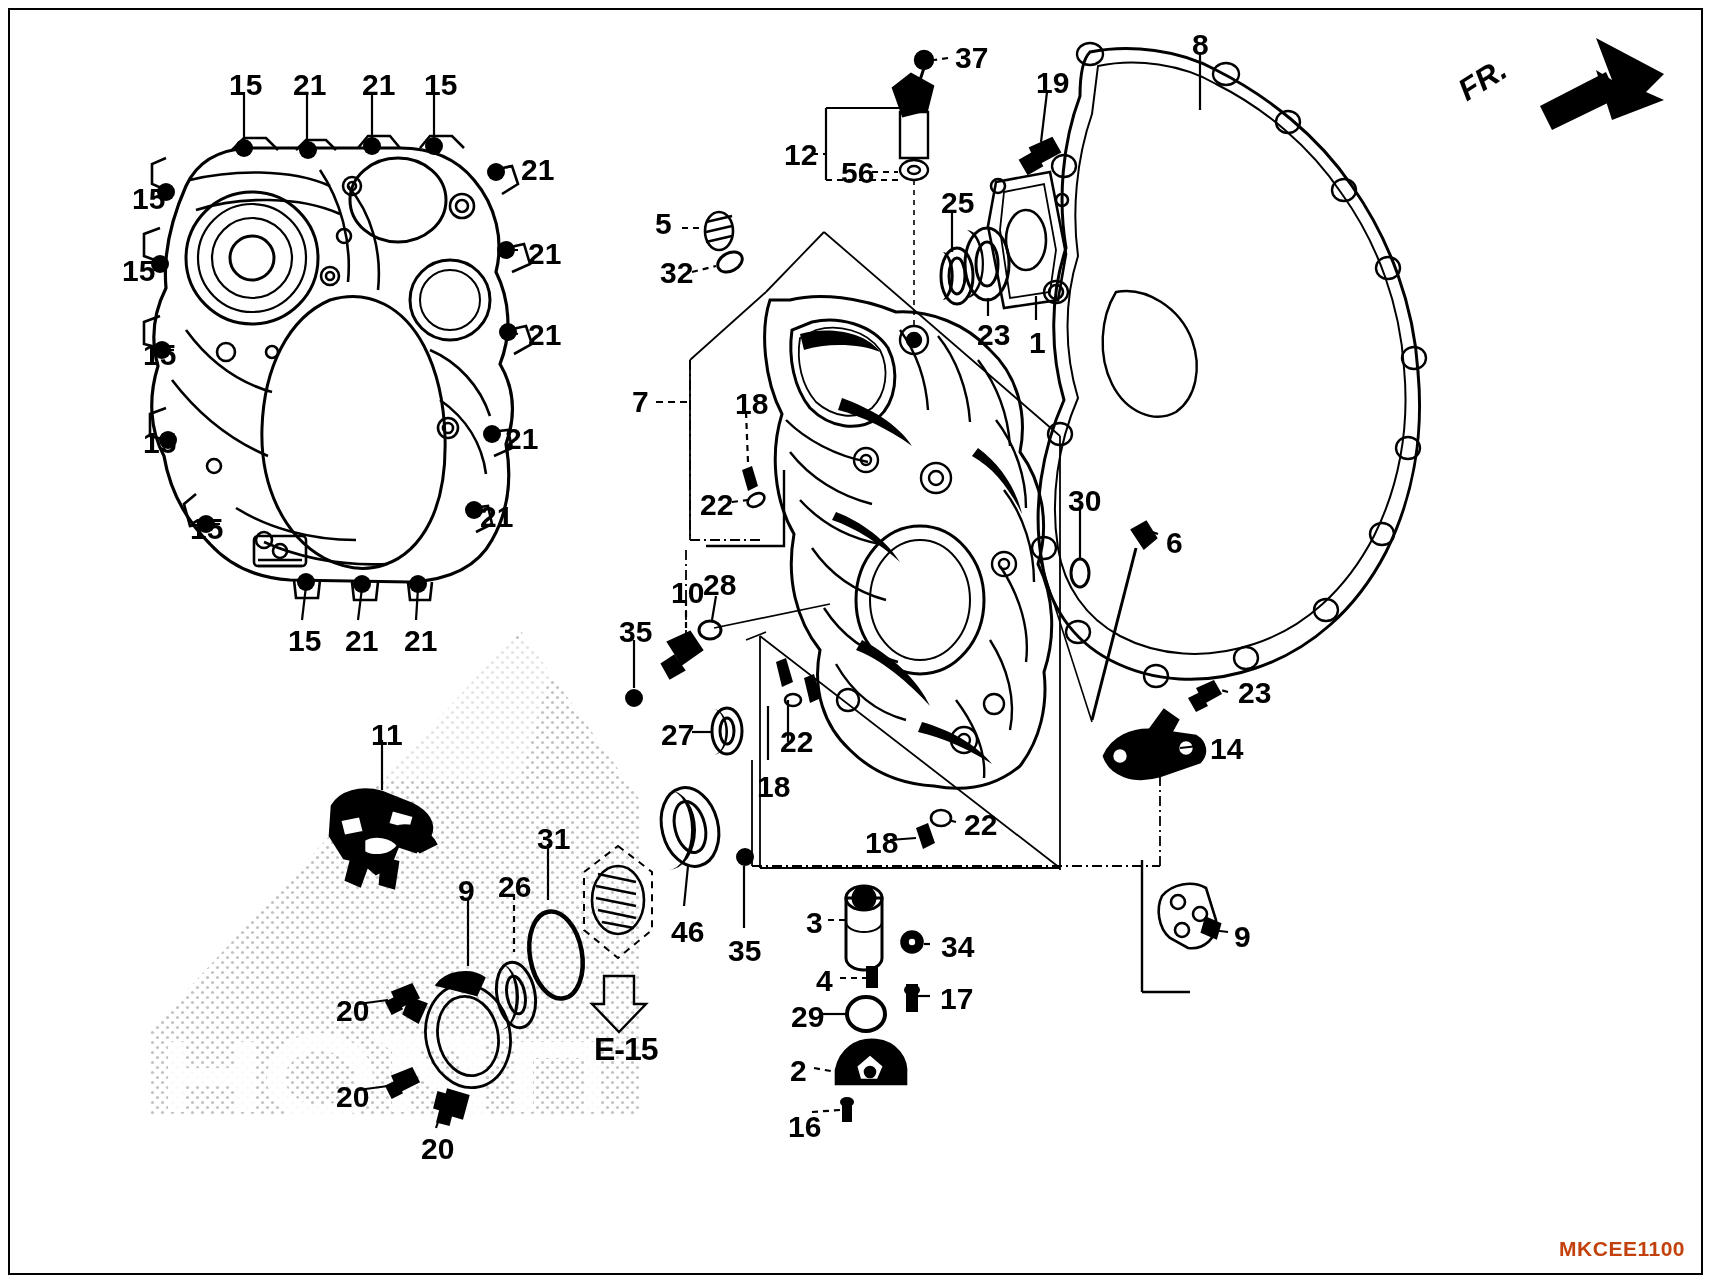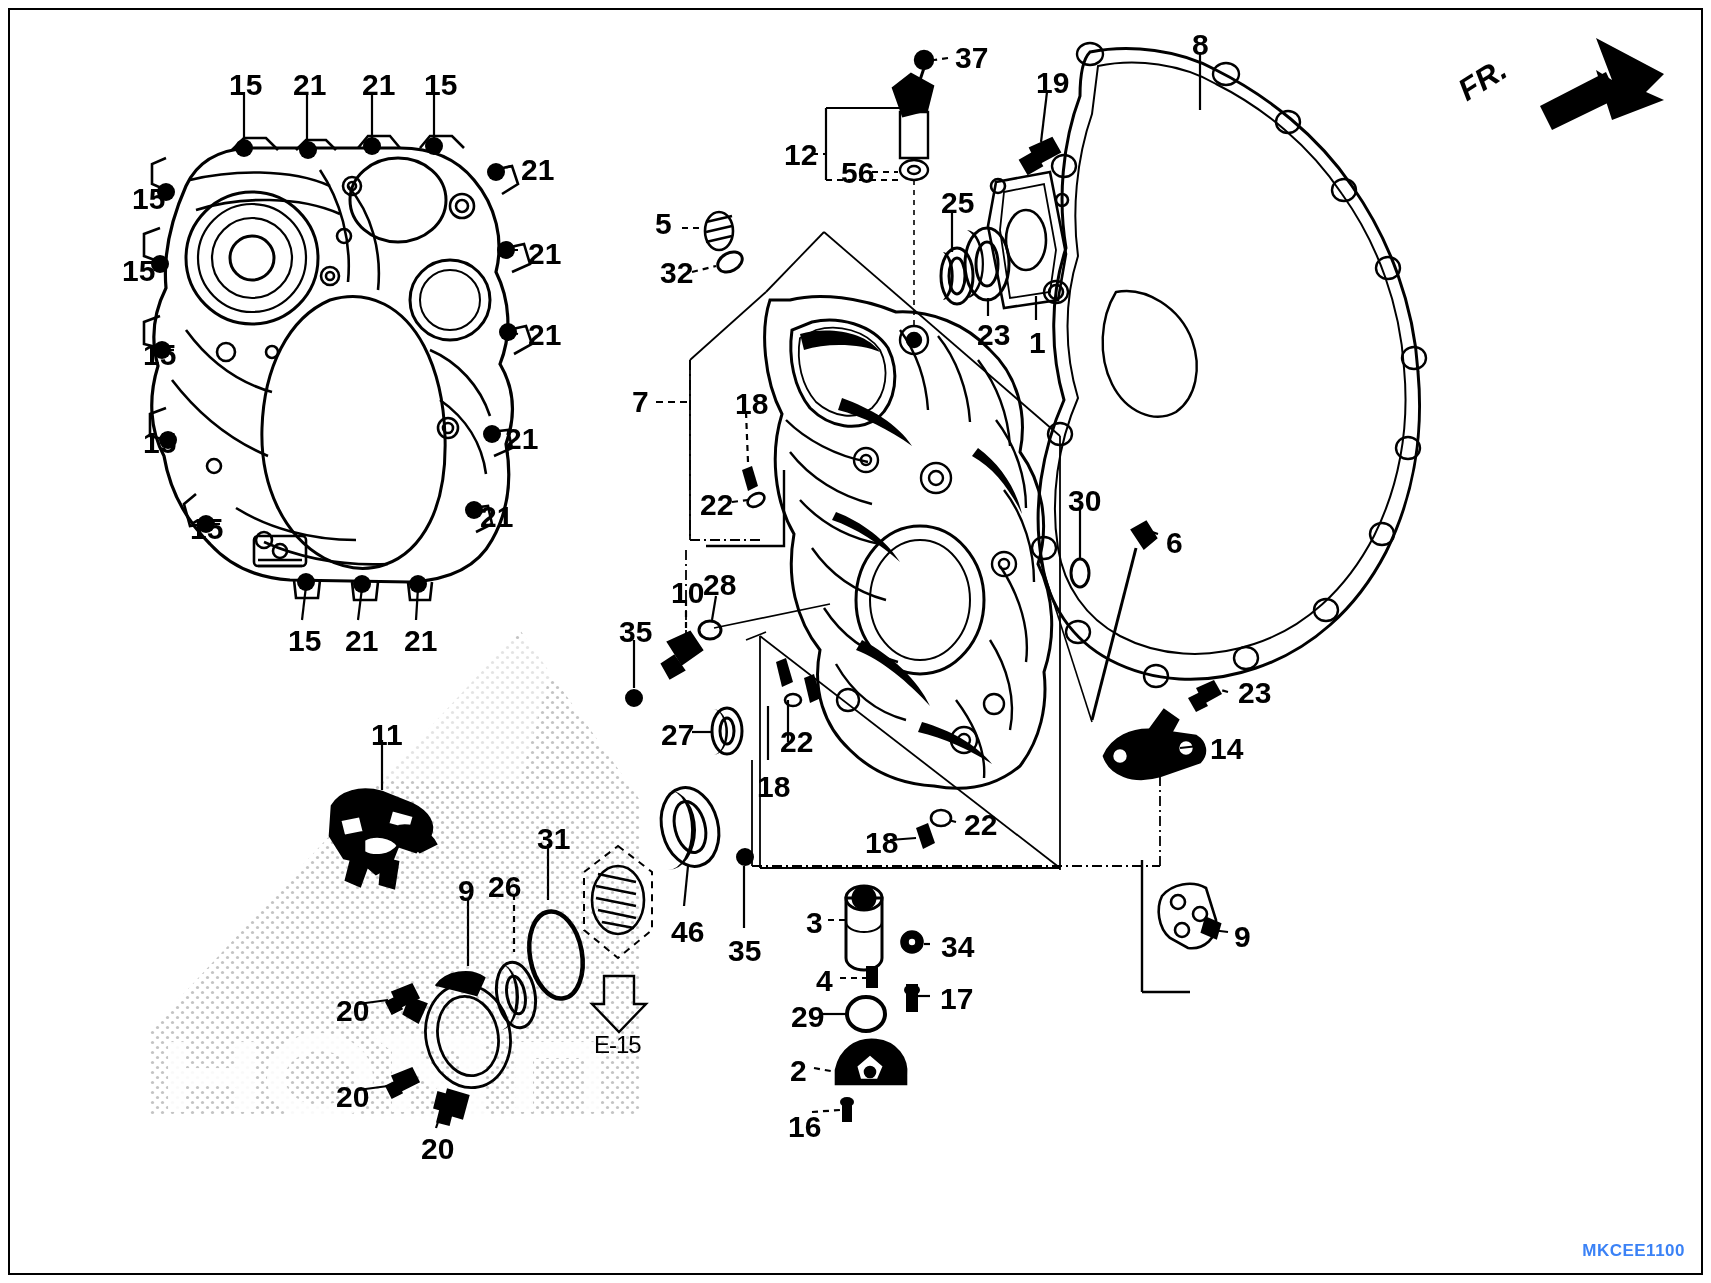--- a/index.html
+++ b/index.html
@@ -24,30 +24,30 @@
     color:#000;
     letter-spacing:0px;
     line-height:1;
     white-space:nowrap;
     user-select:none;
   }
   svg.art{position:absolute;left:0;top:0;width:1711px;height:1283px;overflow:visible;pointer-events:none;}
   #partno{
     position:absolute;right:26px;bottom:22px;
     font-family:"Liberation Sans", sans-serif;
-    font-size:17px;font-weight:700;color:#3b82f6;letter-spacing:0.5px;
+    font-size:21px;font-weight:700;color:#c2410c;letter-spacing:0.5px;
   }
   #fr-text{
     position:absolute;left:1452px;top:78px;
     font-size:31px;font-weight:700;font-style:italic;
     transform:rotate(-32deg);transform-origin:0 0;
   }
   #e15{
     position:absolute;left:594px;top:1031px;
-    font-size:24px;font-weight:400;letter-spacing:-1px;
+    font-size:32px;font-weight:700;letter-spacing:-1px;
   }
 </style>
 </head>
 <body>
 
 <div id="page">
   <div id="frame"></div>
 
   <svg class="art" viewBox="0 0 1711 1283">
     <defs>
@@ -590,21 +590,21 @@
   <div class="lbl" style="left:661px;top:720px">27</div>
   <div class="lbl" style="left:780px;top:727px">22</div>
   <div class="lbl" style="left:757px;top:772px">18</div>
   <div class="lbl" style="left:1238px;top:678px">23</div>
   <div class="lbl" style="left:1210px;top:734px">14</div>
   <div class="lbl" style="left:865px;top:828px">18</div>
   <div class="lbl" style="left:964px;top:810px">22</div>
 
   <div class="lbl" style="left:371px;top:720px">11</div>
   <div class="lbl" style="left:537px;top:824px">31</div>
-  <div class="lbl" style="left:488px;top:872px">26</div>
+  <div class="lbl" style="left:498px;top:872px">26</div>
   <div class="lbl" style="left:458px;top:876px">9</div>
   <div class="lbl" style="left:671px;top:917px">46</div>
   <div class="lbl" style="left:336px;top:996px">20</div>
   <div class="lbl" style="left:336px;top:1082px">20</div>
   <div class="lbl" style="left:421px;top:1134px">20</div>
 
   <div class="lbl" style="left:728px;top:936px">35</div>
   <div class="lbl" style="left:806px;top:908px">3</div>
   <div class="lbl" style="left:941px;top:932px">34</div>
   <div class="lbl" style="left:816px;top:966px">4</div>

